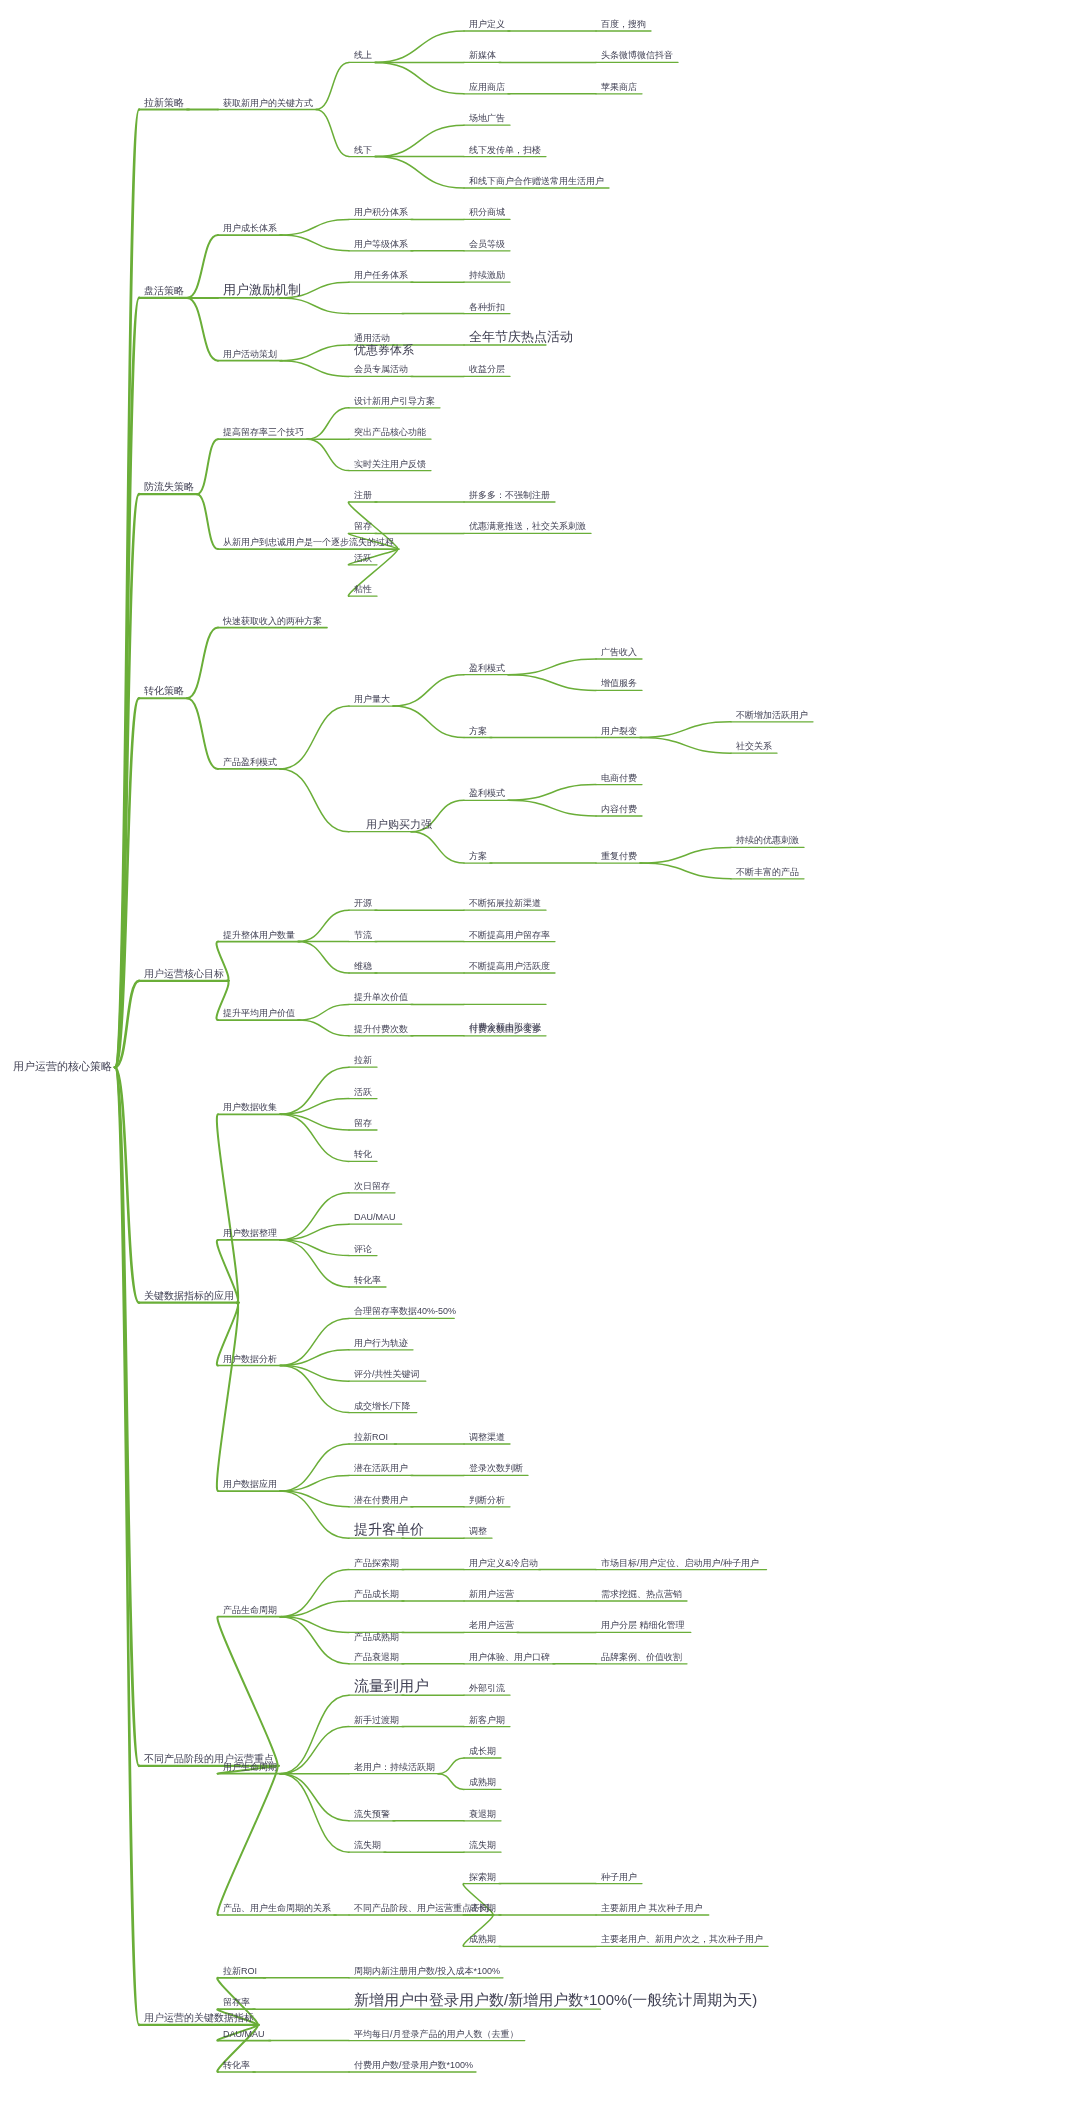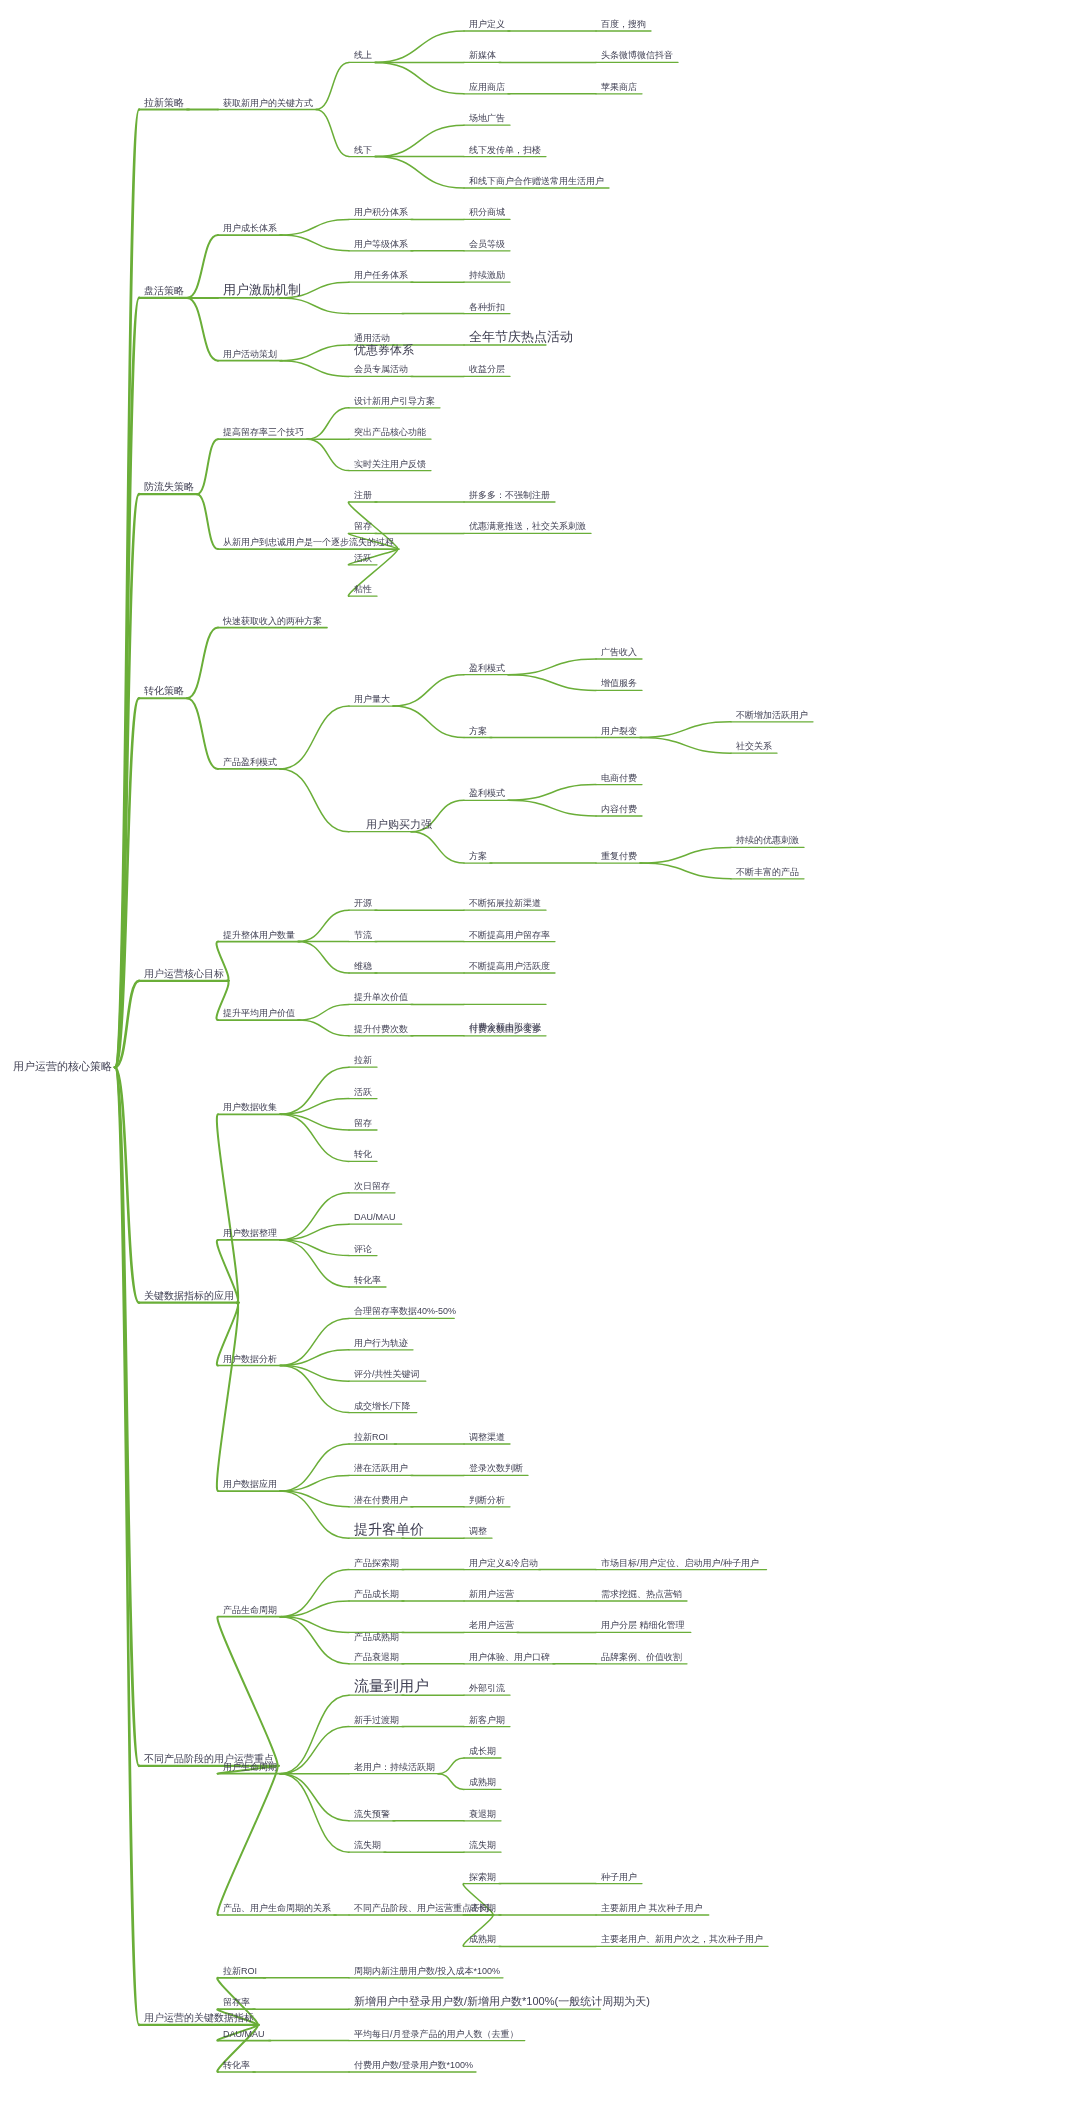--- a/index.html
+++ b/index.html
@@ -466,19 +466,19 @@
       <div class="node d4" style="left: 468px; top: 1883.6px; font-size: 9px;">探索期</div>
       <div class="node d5" style="left: 600px; top: 1883.6px; font-size: 9px;">种子用户</div>
       <div class="node d4" style="left: 468px; top: 1915px; font-size: 9px;">成长期</div>
       <div class="node d5" style="left: 600px; top: 1915px; font-size: 9px;">主要新用户 其次种子用户</div>
       <div class="node d4" style="left: 468px; top: 1946.4px; font-size: 9px;">成熟期</div>
       <div class="node d5" style="left: 600px; top: 1946.4px; font-size: 9px;">主要老用户、新用户次之，其次种子用户</div>
       <div class="node d1" style="left: 143px; top: 2024.9px; font-size: 10px;">用户运营的关键数据指标</div>
       <div class="node d2" style="left: 222px; top: 1977.8px; font-size: 9px;">拉新ROI</div>
       <div class="node d3" style="left: 353px; top: 1977.8px; font-size: 9px;">周期内新注册用户数/投入成本*100%</div>
       <div class="node d2" style="left: 222px; top: 2009.2px; font-size: 9px;">留存率</div>
-      <div class="node d3" style="left: 353px; top: 2009.2px; font-size: 11px;">新增用户中登录用户数/新增用户数*100%(一般统计周期为天)</div>
+      <div class="node d3" style="left: 353px; top: 2009.2px; font-size: 15px;">新增用户中登录用户数/新增用户数*100%(一般统计周期为天)</div>
       <div class="node d2" style="left: 222px; top: 2040.6px; font-size: 9px;">DAU/MAU</div>
       <div class="node d3" style="left: 353px; top: 2040.6px; font-size: 9px;">平均每日/月登录产品的用户人数（去重）</div>
       <div class="node d2" style="left: 222px; top: 2072px; font-size: 9px;">转化率</div>
       <div class="node d3" style="left: 353px; top: 2072px; font-size: 9px;">付费用户数/登录用户数*100%</div>
     </div>
 </div>
 
 </body></html>

